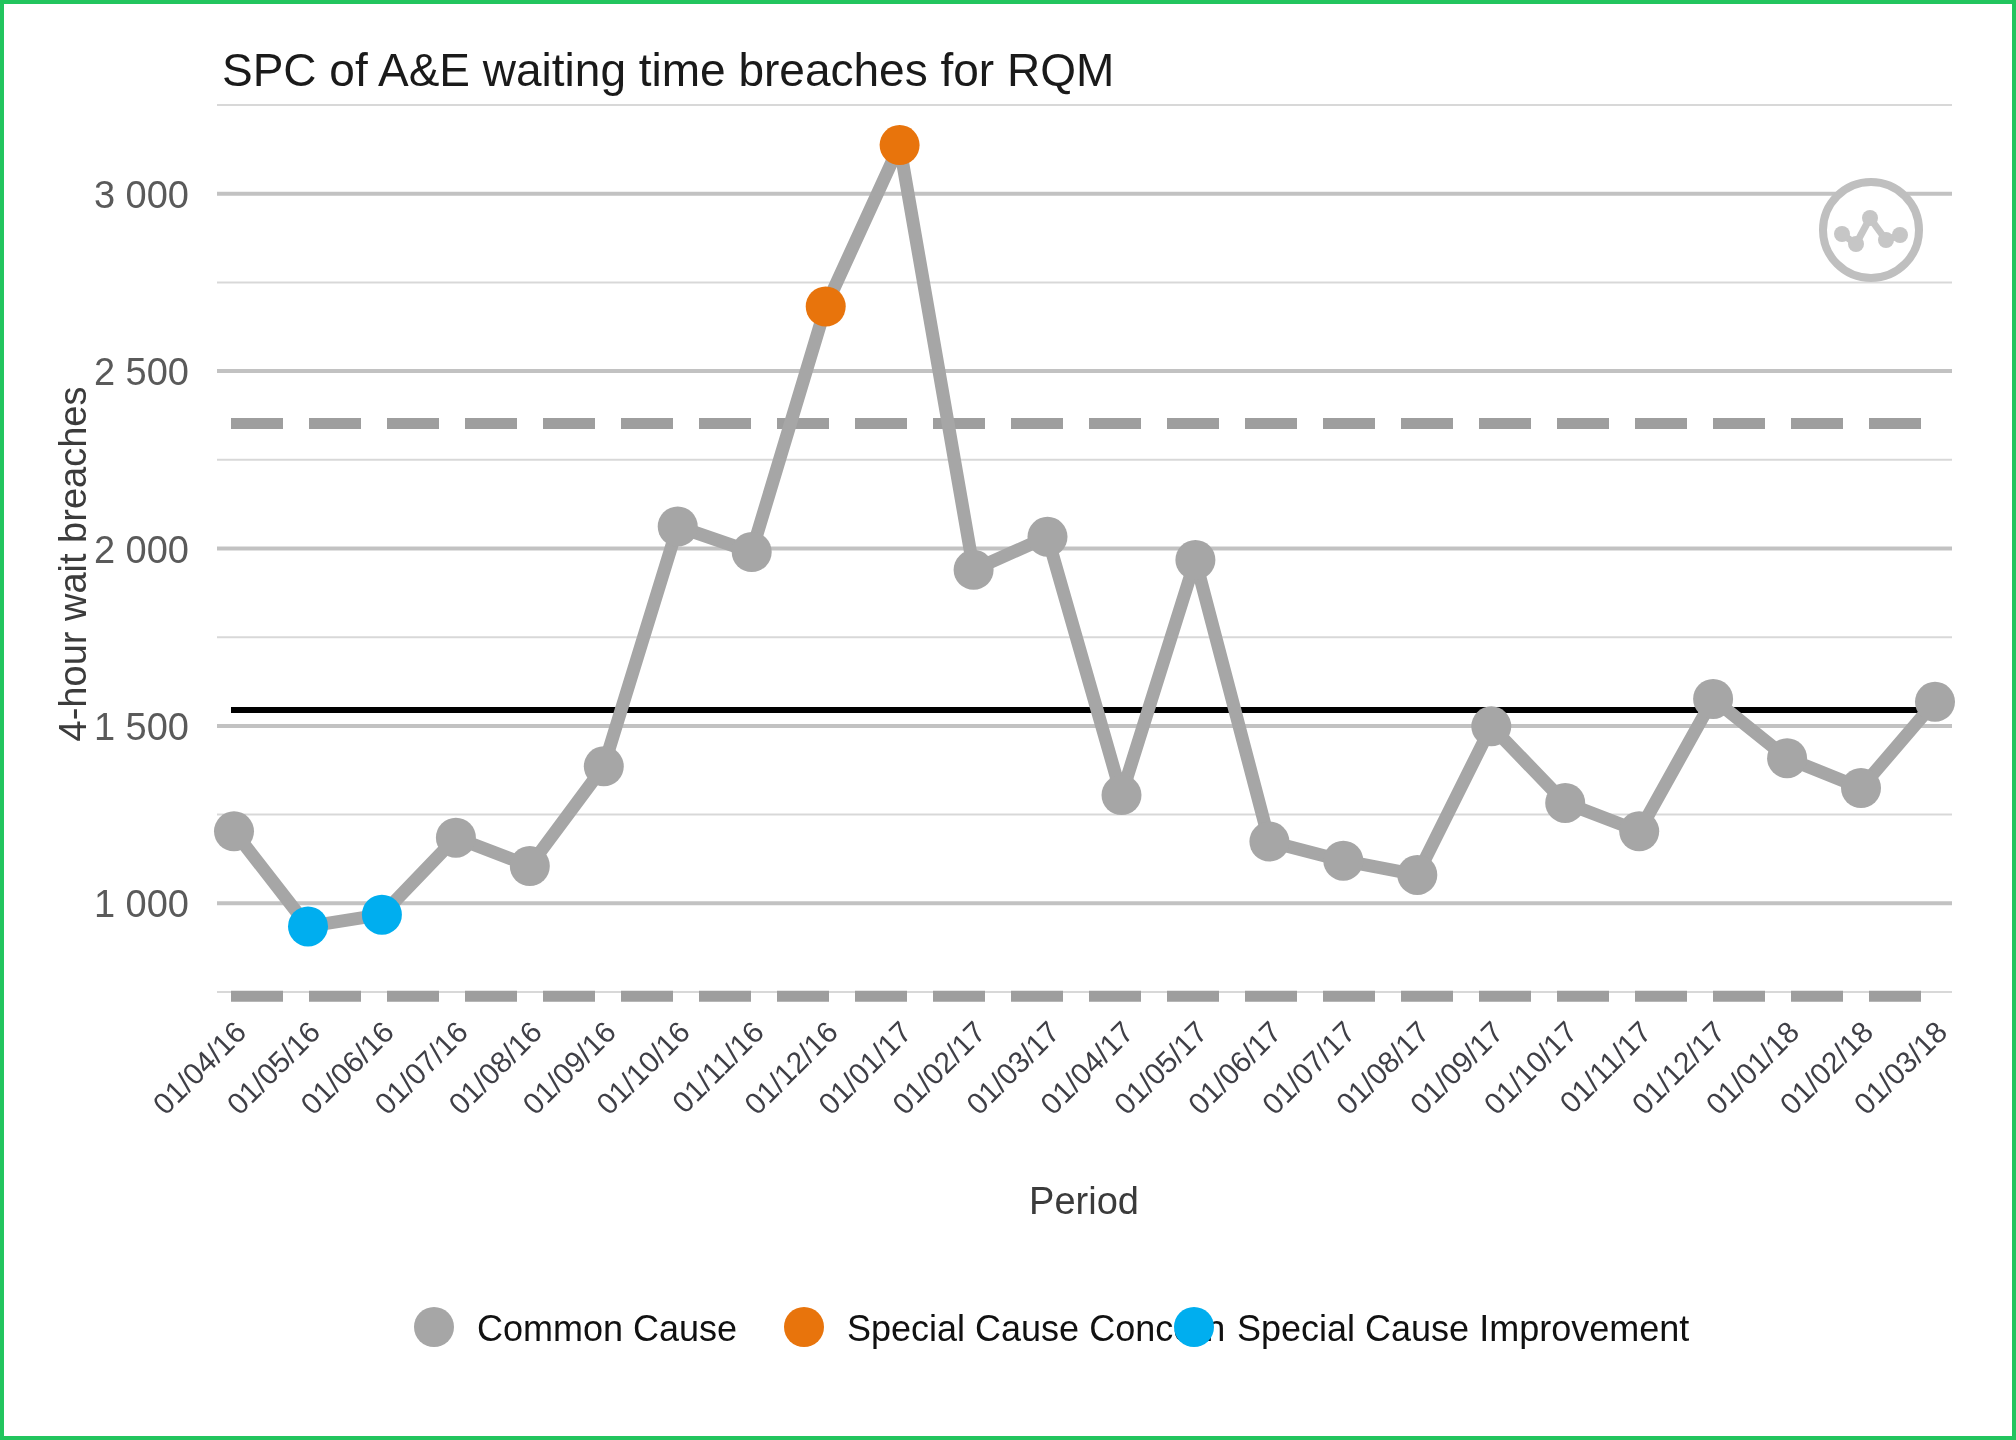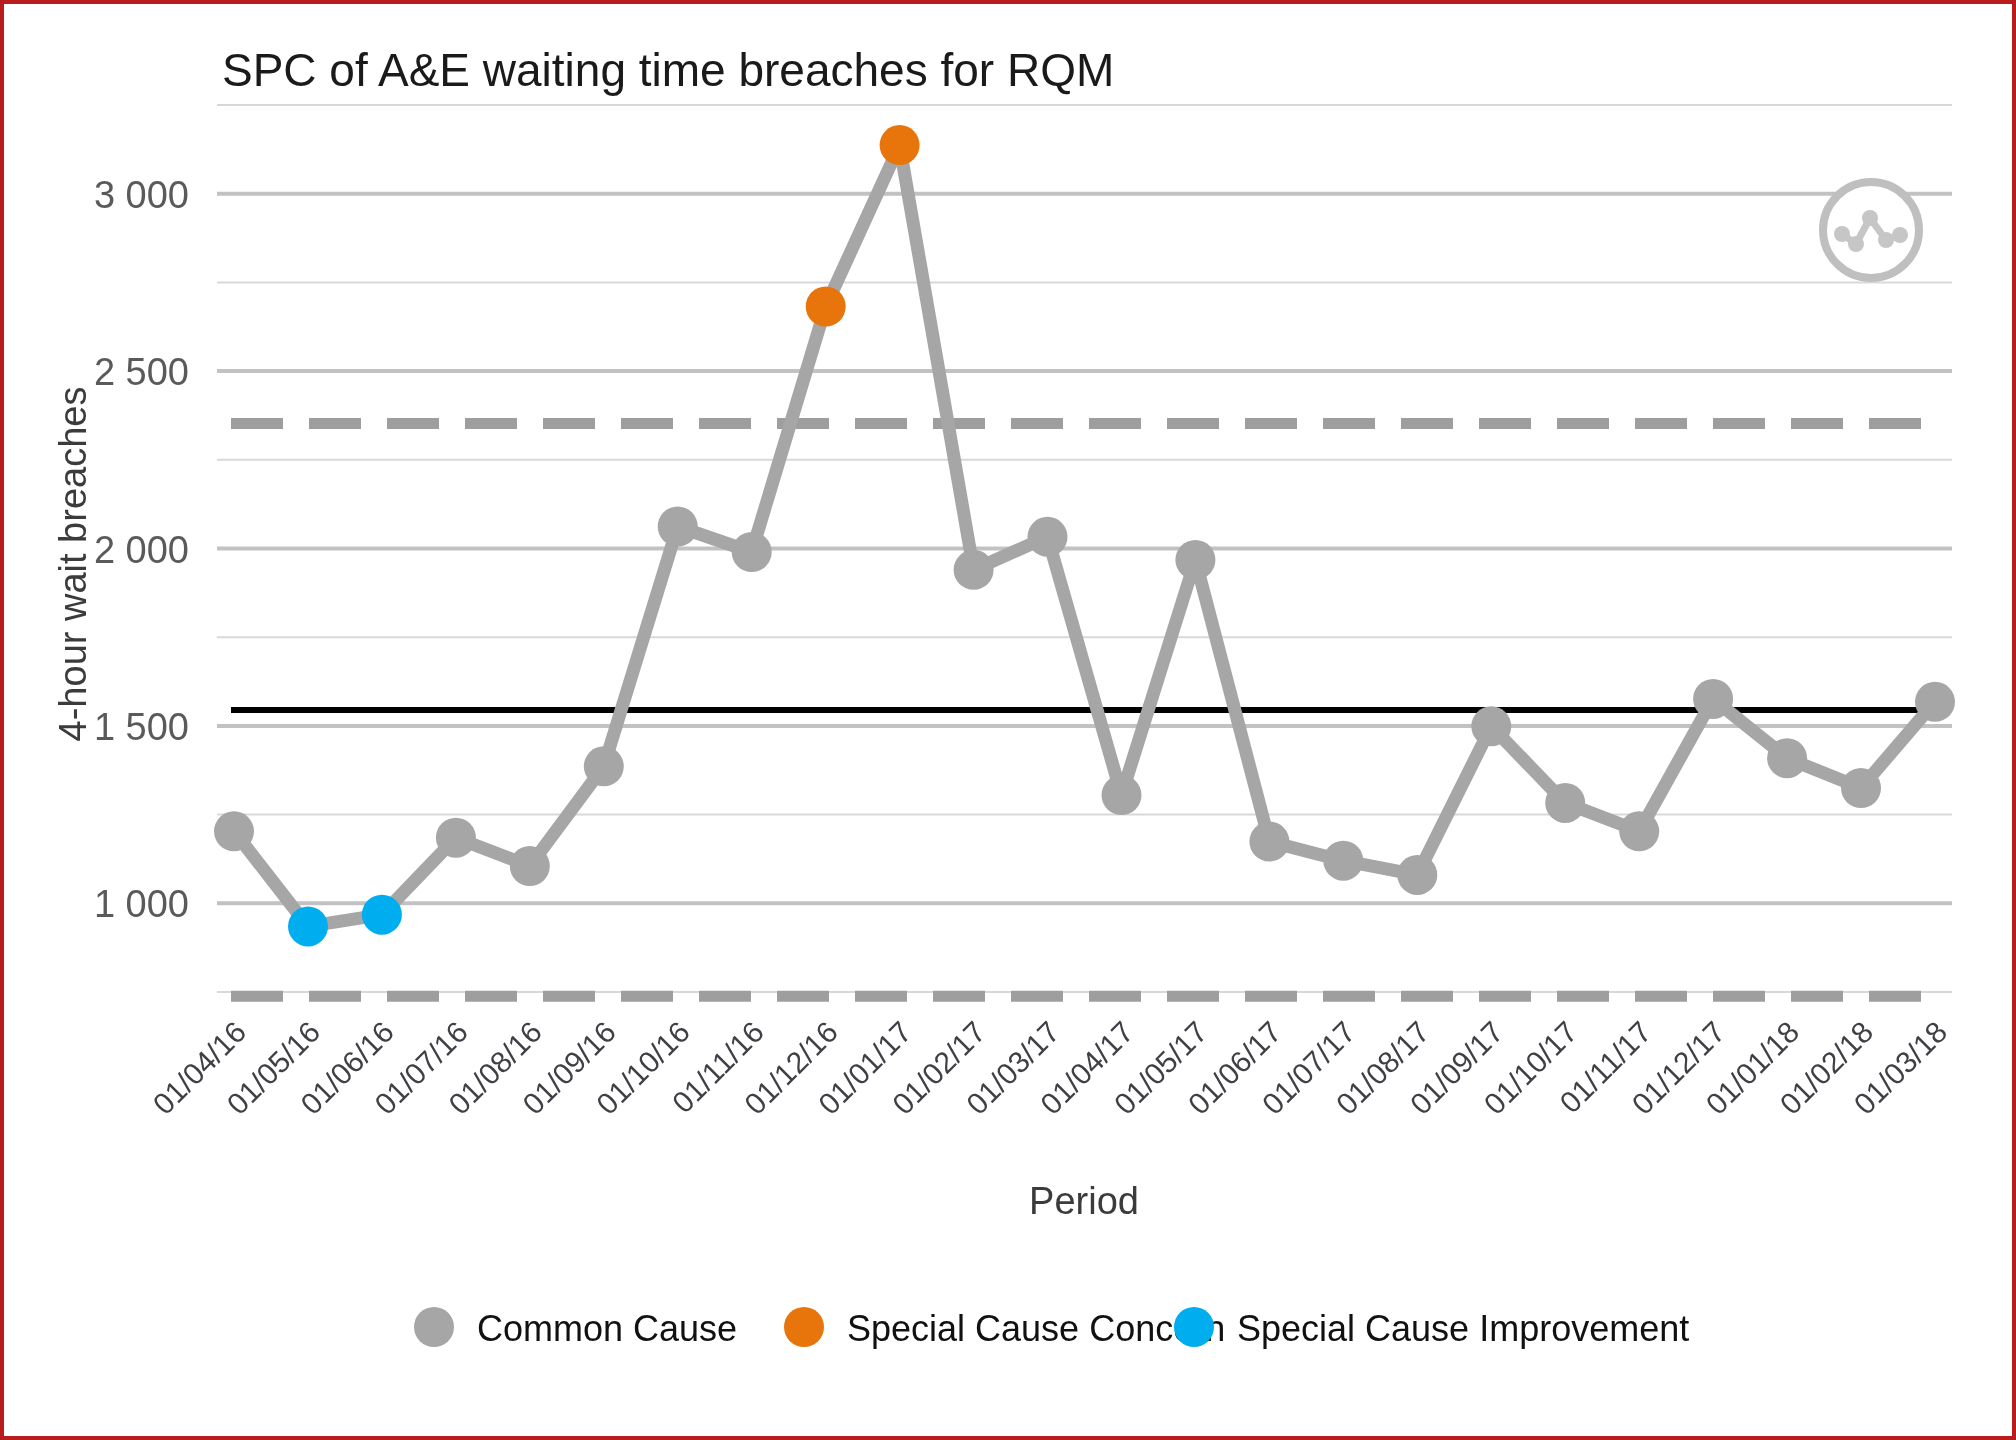--- a/index.html
+++ b/index.html
@@ -4,21 +4,21 @@
 <style>
   html,body{margin:0;padding:0;}
   body{
     width:2016px;height:1440px;
     background:#ffffff;
     font-family:"Liberation Sans", sans-serif;
     overflow:hidden;
   }
   #frame{
     position:absolute;inset:0;
-    border:4px solid #b91c1c;
+    border:4px solid #22c55e;
     box-sizing:border-box;
     background:#ffffff;
   }
   #chart-root{
     position:absolute;
     left:0;top:0;
     width:2016px;height:1440px;
   }
   svg{display:block;}
   .title-text{

